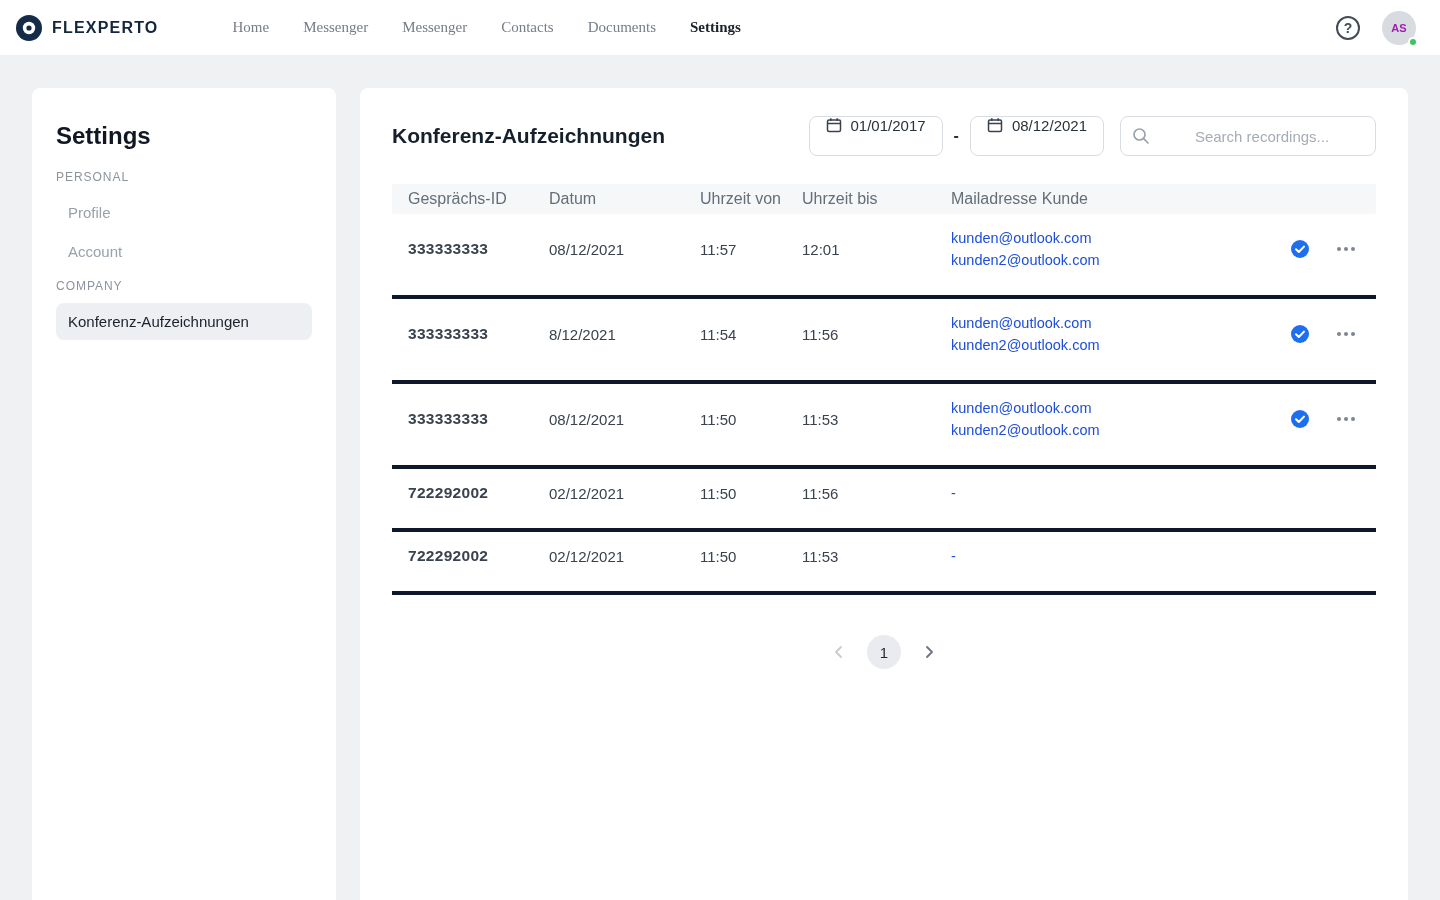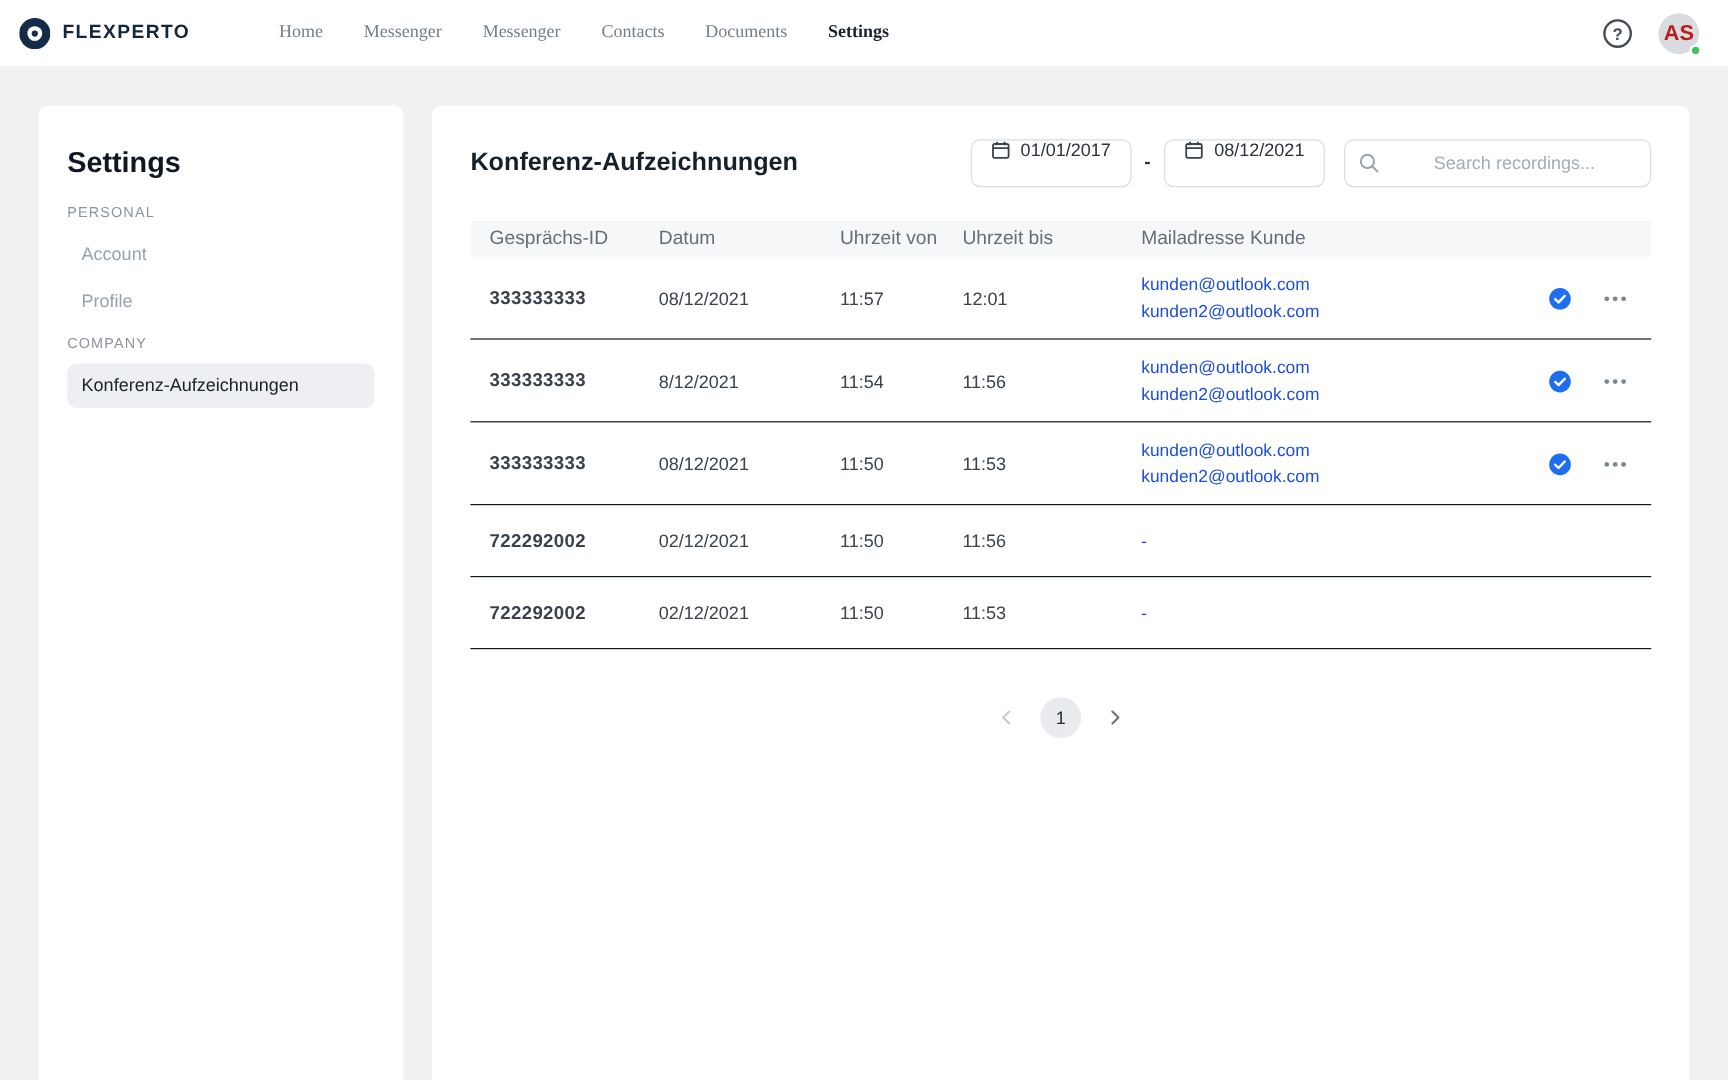--- a/index.html
+++ b/index.html
@@ -25,23 +25,23 @@
   .nav-link.active { color: #1b222b; font-weight: 700; }
   .nav-right { margin-left: auto; display: flex; align-items: center; gap: 22px; }
   .help-btn {
     width: 24px; height: 24px; border-radius: 50%;
     border: 2px solid #434b55; color: #434b55;
     display: flex; align-items: center; justify-content: center;
     font-size: 14px; font-weight: 700; cursor: pointer;
   }
   .avatar {
     position: relative; width: 34px; height: 34px; border-radius: 50%;
-    background: #d8dce0; color: #b91c1c;
+    background: #d8dce0; color: #a21caf;
     display: flex; align-items: center; justify-content: center;
-    font-size: 18px; font-weight: 700; cursor: pointer;
+    font-size: 11px; font-weight: 700; cursor: pointer;
   }
   .status-dot {
     position: absolute; right: -2px; bottom: -2px;
     width: 10px; height: 10px; border-radius: 50%;
     background: #3cc463; border: 2px solid #ffffff;
   }
 
   
   .content { display: flex; gap: 24px; padding: 32px 32px 0; height: 844px; }
   .card { background: #ffffff; border-radius: 8px 8px 0 0; }
@@ -76,21 +76,21 @@
   
   .table { margin-top: 28px; }
   .thead, .trow {
     display: grid;
     grid-template-columns: 141px 151px 102px 149px 1fr 44px 48px;
     align-items: center;
     padding-left: 16px; padding-right: 6px;
   }
   .thead { background: #f6f7f9; height: 30px; border-radius: 2px; }
   .th { font-size: 16px; color: #646e79; }
-  .trow { border-bottom: 1px solid #0f172a; padding-top: 13px; padding-bottom: 11px; min-height: 60px; }
+  .trow { border-bottom: 4px solid #0f172a; padding-top: 13px; padding-bottom: 24px; min-height: 60px; }
   .td-id { font-size: 15.5px; color: #39424d; font-weight: 600; letter-spacing: .3px; }
   .td { font-size: 15px; color: #39424d; }
   .td-mail { font-size: 14.5px; color: #1d4ed8; line-height: 22px; }
   .badge-cell, .menu-cell { display: flex; justify-content: center; }
   .menu-dots { display: flex; gap: 3px; padding: 6px 4px; cursor: pointer; }
   .menu-dots span { width: 4px; height: 4px; border-radius: 50%; background: #7c8690; }
 
   
   .pagination { display: flex; align-items: center; justify-content: center; gap: 20px; margin-top: 40px; }
   .page-chevron { cursor: pointer; display: flex; }
@@ -130,22 +130,22 @@
     </div>
   </div>
 </div>
 
 <div class="content">
 
   <div class="card sidebar">
     <div class="sidebar-title">Settings</div>
 
     <div class="section-label">PERSONAL</div>
+    <div class="side-item">Profile</div>
     <div class="side-item">Account</div>
-    <div class="side-item">Profile</div>
 
     <div class="section-label">COMPANY</div>
     <div class="side-item active">Konferenz-Aufzeichnungen</div>
   </div>
 
   <div class="card main">
 
     <div class="main-header">
       <div class="page-title">Konferenz-Aufzeichnungen</div>
 

